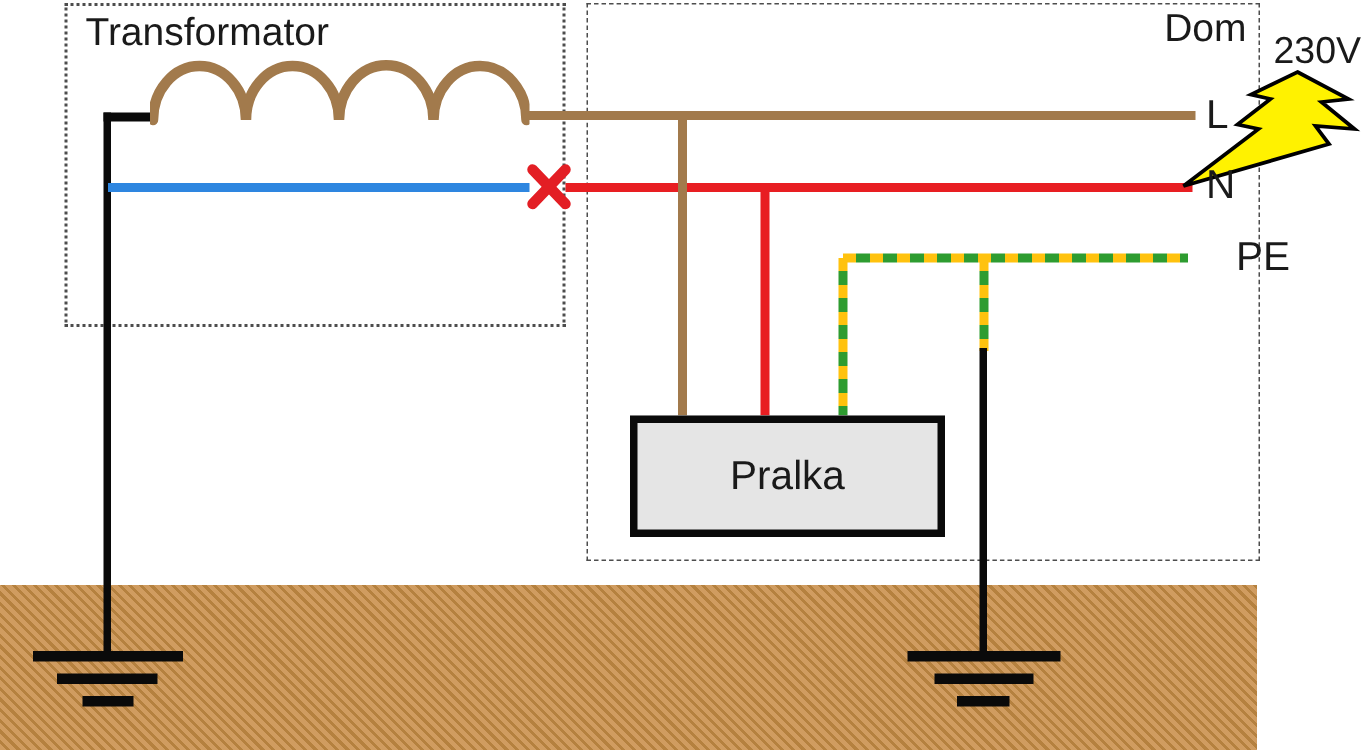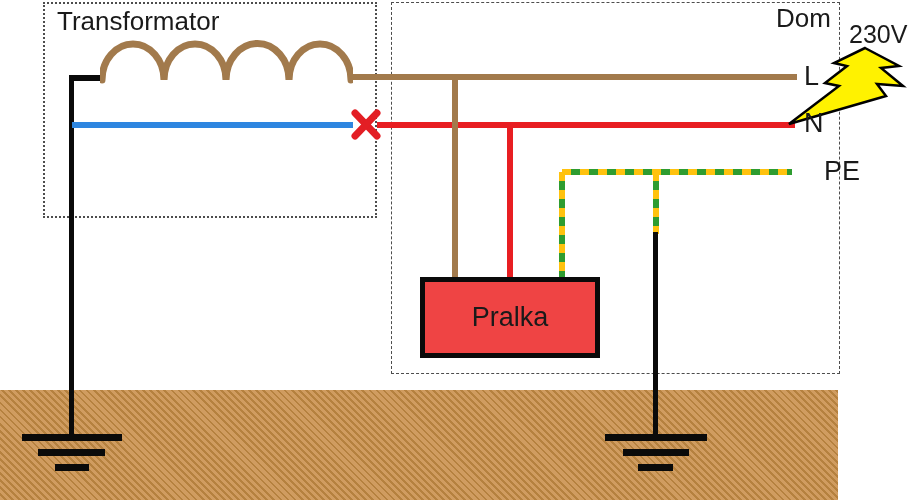--- a/index.html
+++ b/index.html
@@ -35,23 +35,23 @@
   .wire.pe-v{background:repeating-linear-gradient(180deg,var(--pe-yellow) 0 9px,var(--pe-green) 9px 18px);}
   
   #soil{
     left:0;top:390px;width:838px;height:110px;
     background:repeating-linear-gradient(45deg,var(--earth-light) 0 3px,var(--earth-dark) 3px 5px);
   }
   
   .gbar{position:absolute;height:7px;background:var(--wire-black);}
   
   #pralka{
-    left:420px;top:277px;width:180px;height:81px;
+    left:420px;top:277px;width:210px;height:81px;
     box-sizing:border-box;border:5px solid var(--wire-black);
-    background:#ef4444;
+    background:#e5e5e5;
     display:flex;align-items:center;justify-content:center;
     font-size:27px;
     text-align:right;
   }
   .wire-end-label{
     position:absolute;
     font-size:27px;
     line-height:1.05;
     white-space:nowrap;
   }

